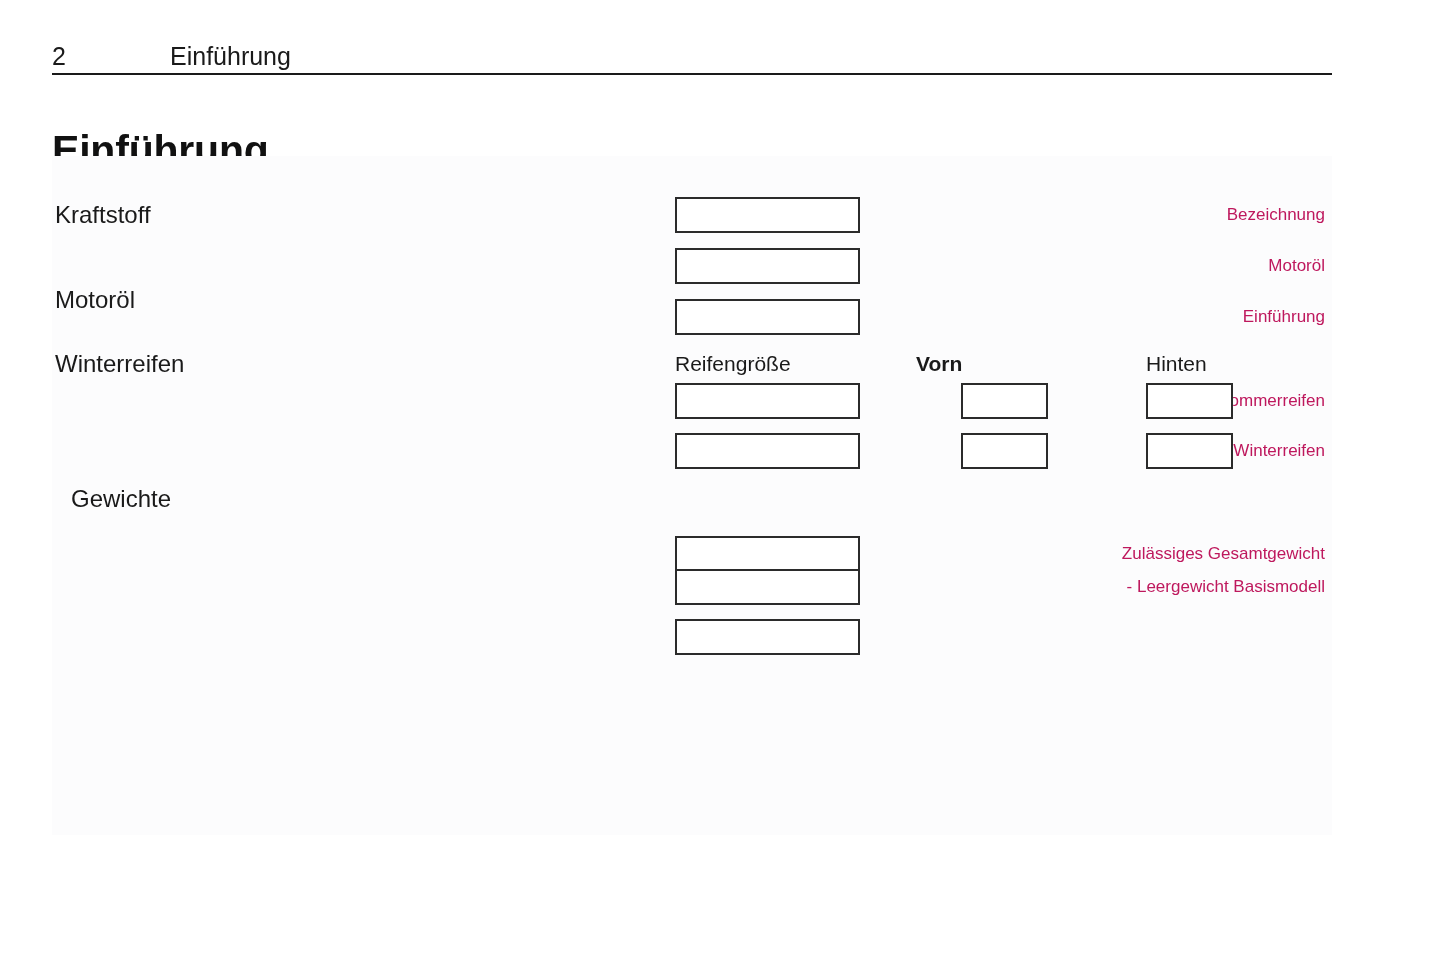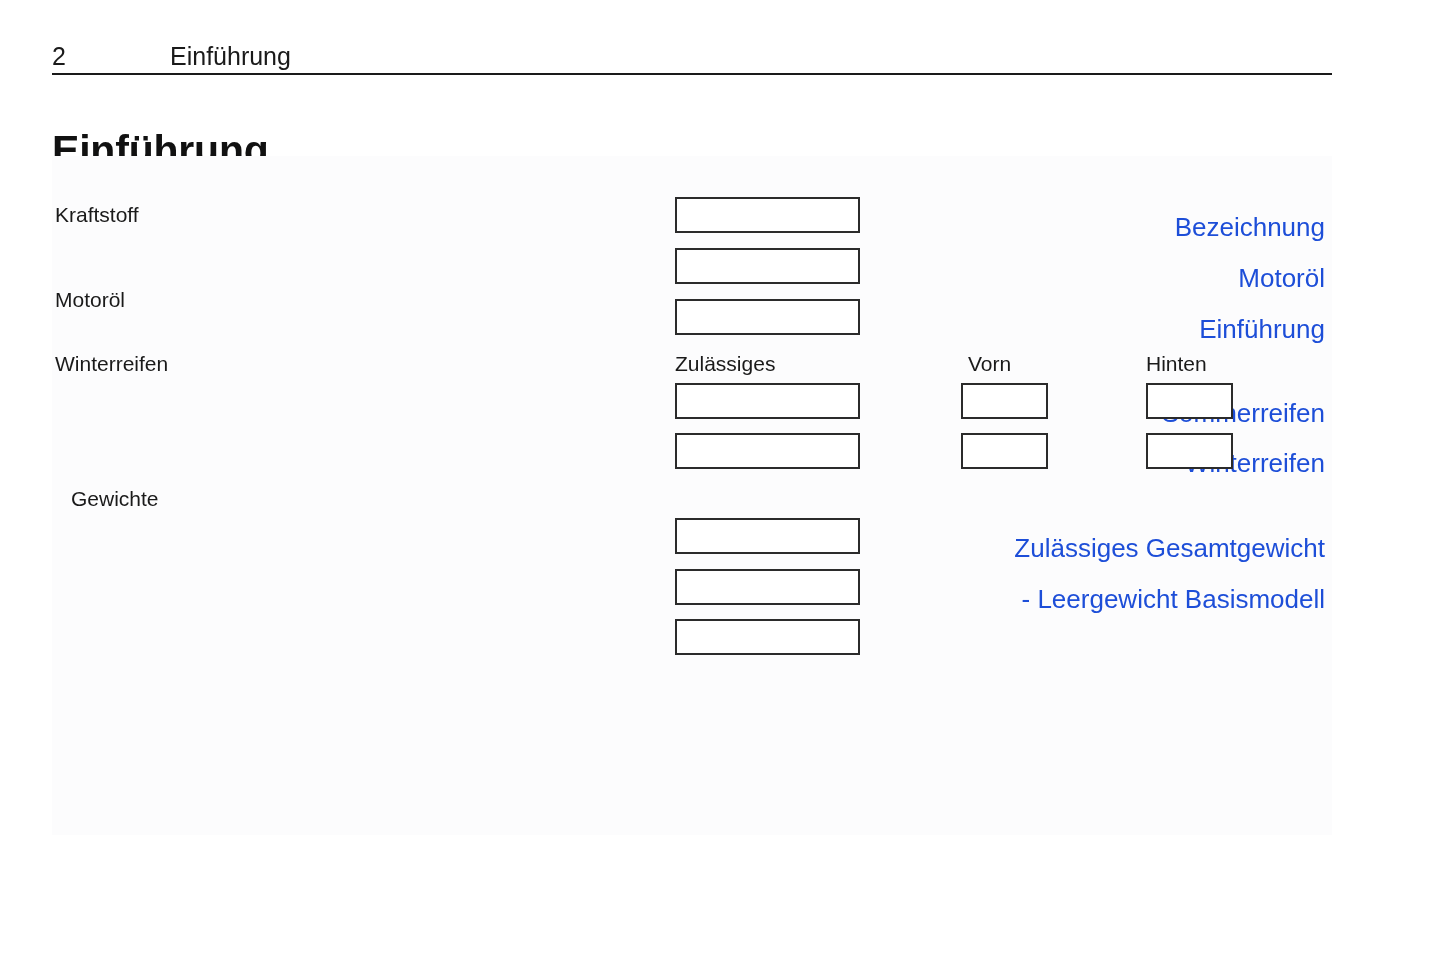--- a/index.html
+++ b/index.html
@@ -67,52 +67,51 @@
     left: 52px;
     top: 156px;
     width: 1280px;
     height: 679px;
     background: #fcfcfd;
   }
 
   .section-label {
     position: absolute;
     left: 3px;
+    font-size: 24px;
+    line-height: 26px;
+    color: #1a1a1a;
+    white-space: nowrap;
+  }
+
+  .col-header {
+    position: absolute;
     font-size: 21px;
     line-height: 26px;
     color: #1a1a1a;
     white-space: nowrap;
   }
 
-  .col-header {
-    position: absolute;
-    font-size: 21px;
-    line-height: 26px;
-    color: #1a1a1a;
-    white-space: nowrap;
-  }
-
   .field-row {
     position: absolute;
     height: 36px;
   }
   .field-label {
     position: absolute;
     right: 0;
     top: 0;
     width: 640px;
     height: 36px;
     line-height: 36px;
     text-align: right;
-    font-size: 26px;
-    color: #1d4ed8;
+    font-size: 17px;
+    color: #be185d;
     white-space: nowrap;
     padding-right: 7px;
     box-sizing: border-box;
-    margin-top: 12px;
   }
   .field-box {
     position: absolute;
     top: 0;
     background: #ffffff;
     border: 2px solid #2b2b2b;
     box-sizing: border-box;
     font-size: 20px;
     line-height: 32px;
     padding: 0 6px;
@@ -147,22 +146,22 @@
 
 <h1 class="chapter-title">Einführung</h1>
 
 <div class="form-panel">
 
   <div class="section-label" style="top:46px;">Kraftstoff</div>
   <div class="section-label" style="top:98px;margin-top:33px;">Motoröl</div>
   <div class="section-label" style="top:195px;">Winterreifen</div>
   <div class="section-label" style="top:330px;margin-left:16px;">Gewichte</div>
 
-  <div class="col-header" style="left:623px; top:195px;">Zulässiges</div>
-  <div class="col-header" style="left:916px; top:195px;">Vorn</div>
+  <div class="col-header" style="left:623px; top:195px;">Reifengröße</div>
+  <div class="col-header" style="left:864px; top:195px;font-weight:bold;">Vorn</div>
   <div class="col-header" style="left:1094px; top:195px;">Hinten</div>
 
   <div class="field-row" style="left:0; top:41px; width:1280px;">
     <span class="field-label">Bezeichnung</span>
     <div class="field-box box-wide"></div>
   </div>
 
   <div class="field-row" style="left:0; top:92px; width:1280px;">
     <span class="field-label">Motoröl</span>
     <div class="field-box box-wide"></div>
@@ -180,21 +179,21 @@
     <div class="field-box box-rear"></div>
   </div>
 
   <div class="field-row" style="left:0; top:277px; width:1280px;">
     <span class="field-label">Winterreifen</span>
     <div class="field-box box-wide"></div>
     <div class="field-box box-front"></div>
     <div class="field-box box-rear"></div>
   </div>
 
-  <div class="field-row" style="left:0; top:362px; width:1280px;">
+  <div class="field-row" style="left:0; top:380px; width:1280px;">
     <span class="field-label">Zulässiges Gesamtgewicht</span>
     <div class="field-box box-wide"></div>
   </div>
 
   <div class="field-row" style="left:0; top:413px; width:1280px;">
     <span class="field-label">- Leergewicht Basismodell</span>
     <div class="field-box box-wide"></div>
   </div>
 
   <div class="field-row" style="left:0; top:463px; width:1280px;">

